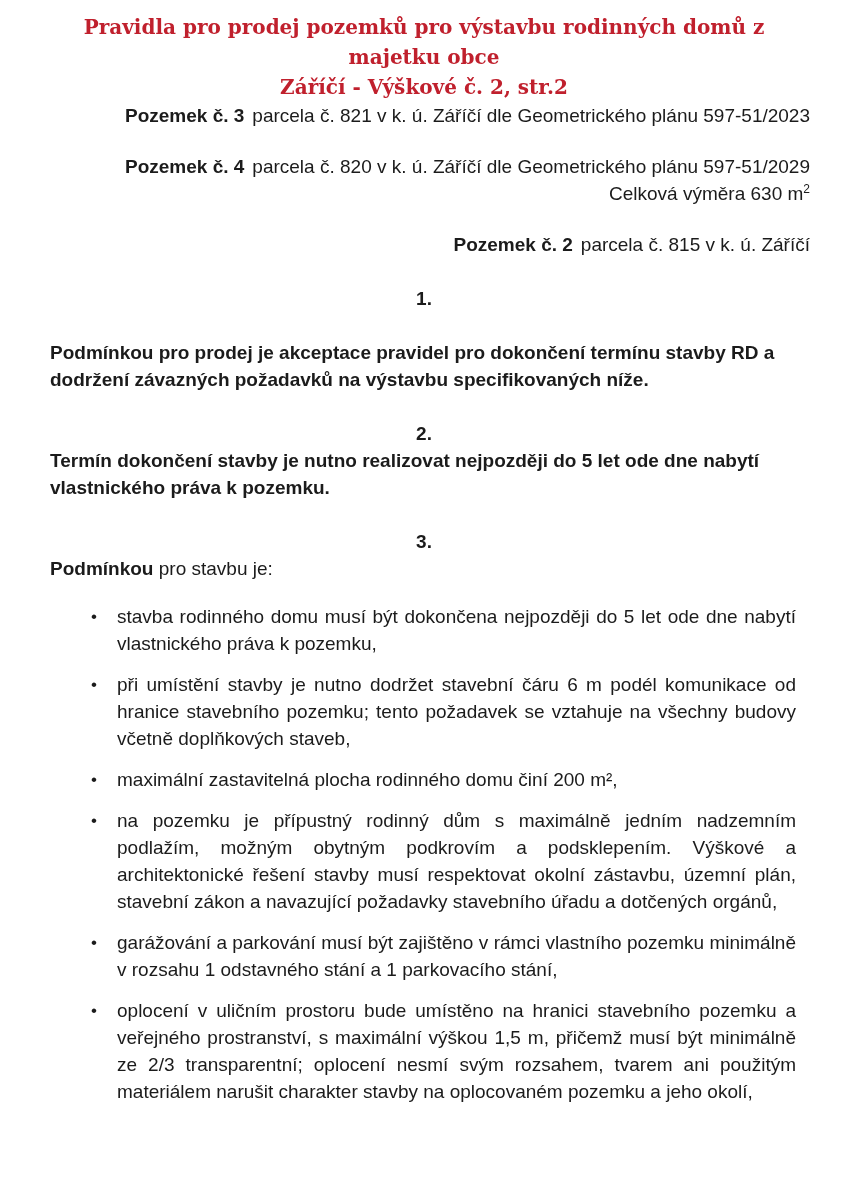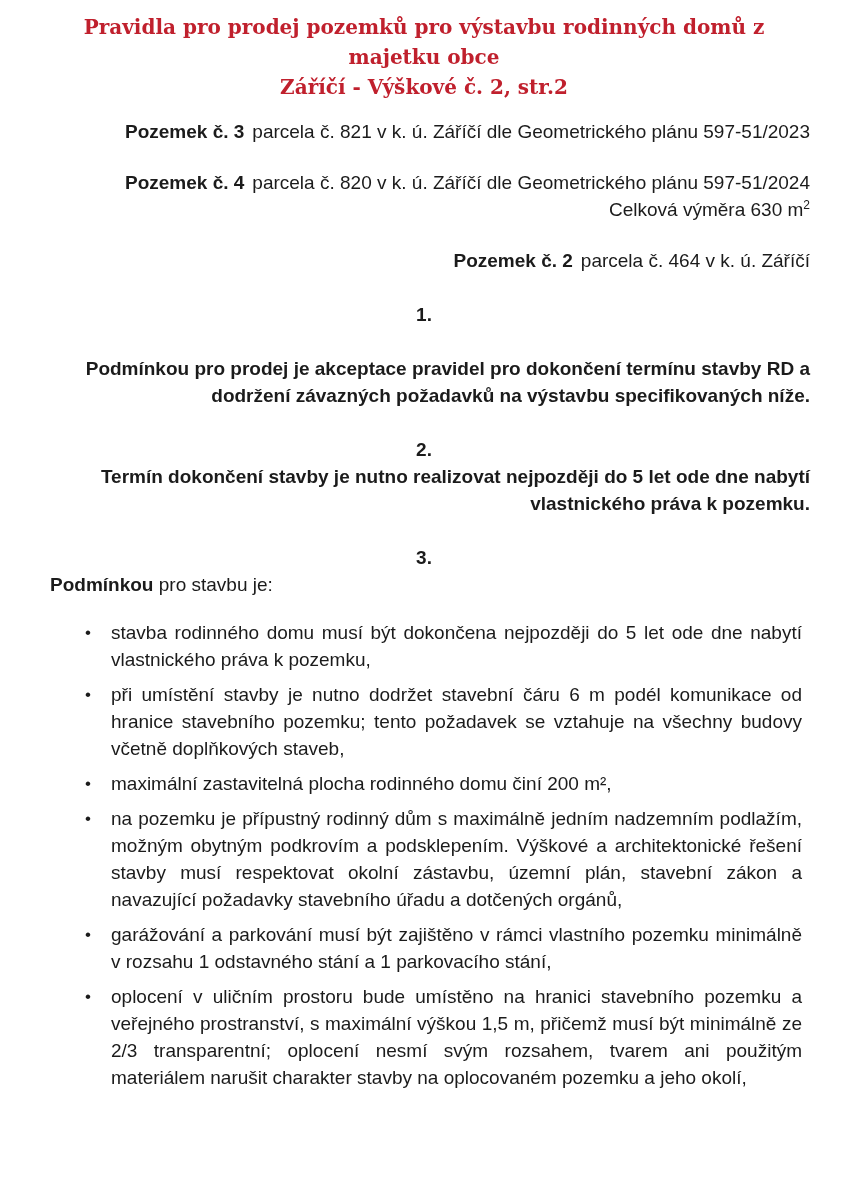--- a/index.html
+++ b/index.html
@@ -20,47 +20,46 @@
     padding: 12px 38px 0 38px;
     background: #ffffff;
   }
   .doc-title {
     font-family: "DejaVu Serif", "Liberation Serif", serif;
     font-weight: 700;
     font-size: 20px;
     line-height: 30px;
     text-align: center;
     color: #c0202d;
-    margin-bottom: 16px;
   }
   .plot { margin-bottom: 24px; text-align: right; }
   .plot-label { font-weight: 700; margin-right: 8px; }
   sup.sq { font-size: 12px; line-height: 0; vertical-align: super; }
   .sec-num {
     text-align: center;
     font-weight: 700;
     margin-top: 27px;
   }
   .sec-num.gap-after { margin-bottom: 27px; }
   .para {
     margin: 0;
     padding-left: 12px;
     padding-right: 0;
   }
-  .para.bold { font-weight: 700; text-align: right; }
+  .para.bold { font-weight: 700; }
   .lead-bold { font-weight: 700; }
   ul.conditions {
     list-style: none;
     margin: 21px 0 0 0;
     padding: 0 0 0 65px;
     text-align: justify;
   }
   ul.conditions li {
     position: relative;
-    margin: 8px;
+    margin: 14px;
   }
   ul.conditions li::before {
     content: "\2022";
     position: absolute;
     left: -26px;
     top: 0;
     font-size: 17px;
   }
 </style>
 </head>
@@ -71,27 +70,27 @@
   <div class="doc-title" style="color: rgb(192, 32, 45);">
     <div>Pravidla pro prodej pozemků pro výstavbu rodinných domů z majetku obce</div>
     <div>Záříčí - Výškové č. 2, str.2</div>
   </div>
 
   <div class="plot">
     <div><span class="plot-label">Pozemek č. 3</span><span>parcela č. 821 v k. ú. Záříčí dle Geometrického plánu 597-51/2023</span></div>
   </div>
 
   <div class="plot">
-    <div><span class="plot-label">Pozemek č. 4</span><span>parcela č. 820 v k. ú. Záříčí dle Geometrického plánu 597-51/2024</span></div>
+    <div><span class="plot-label">Pozemek č. 4</span><span>parcela č. 820 v k. ú. Záříčí dle Geometrického plánu 597-51/2029</span></div>
     <div><span>Celková výměra 630 m</span><sup class="sq">2</sup></div>
   </div>
 
 
   <div class="plot">
-    <div><span class="plot-label">Pozemek č. 2</span><span>parcela č. 464 v k. ú. Záříčí</span></div>
+    <div><span class="plot-label">Pozemek č. 2</span><span>parcela č. 815 v k. ú. Záříčí</span></div>
   </div>
 
   <div class="sec-num gap-after">1.</div>
   <p class="para bold">Podmínkou pro prodej je akceptace pravidel pro dokončení termínu stavby RD a dodržení závazných požadavků na výstavbu specifikovaných níže.</p>
 
   <div class="sec-num">2.</div>
   <p class="para bold">Termín dokončení stavby je nutno realizovat nejpozději do 5 let ode dne nabytí vlastnického práva k pozemku.</p>
 
   <div class="sec-num">3.</div>
   <p class="para"><span class="lead-bold">Podmínkou</span><span> pro stavbu je:</span></p>

